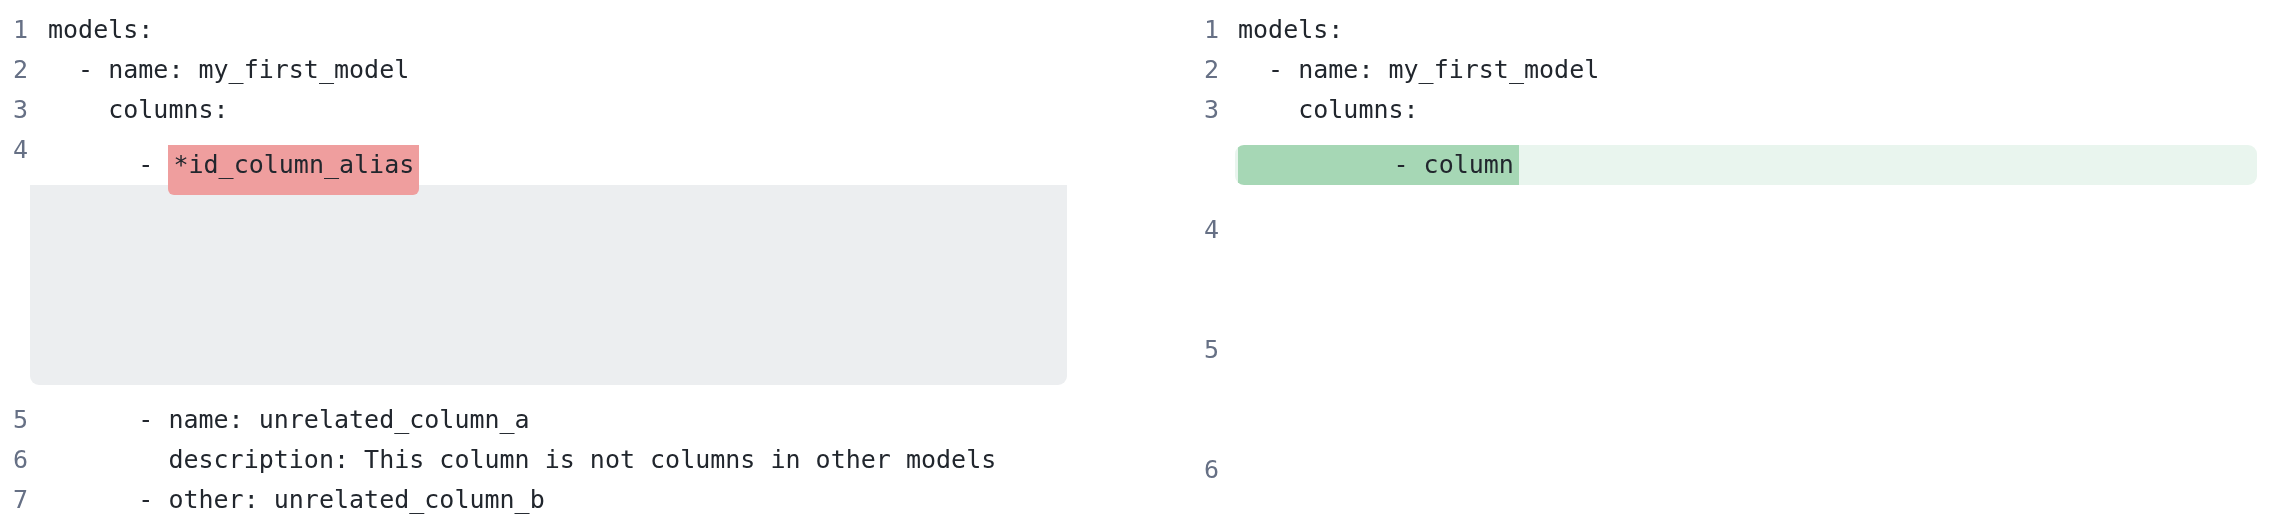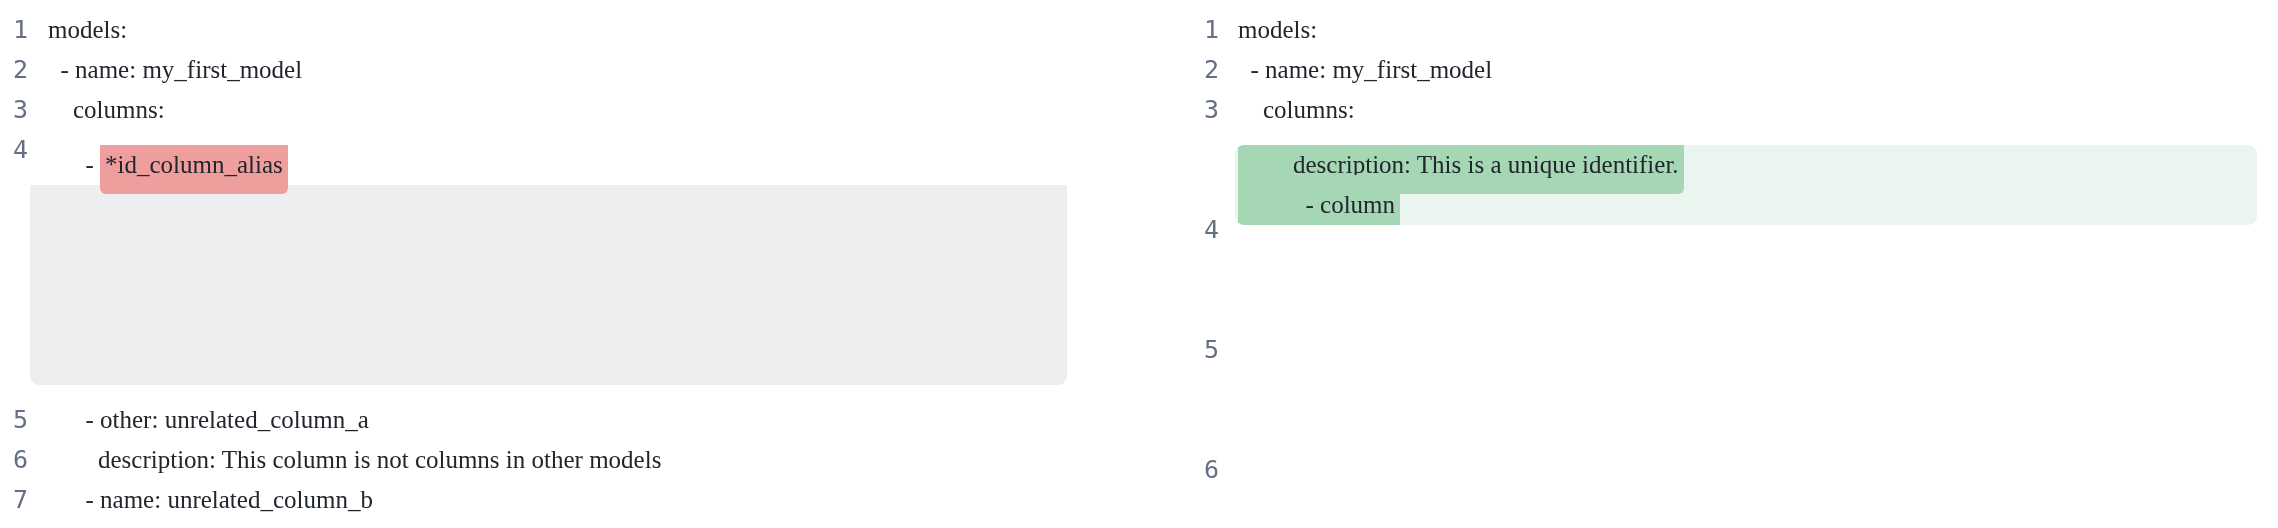--- a/index.html
+++ b/index.html
@@ -29,21 +29,20 @@
     flex: none;
     text-align: right;
     color: var(--line-number-color, #667085);
     line-height: 40px;
     white-space: pre;
   }
   .code {
     flex: 1;
     white-space: pre;
     line-height: 40px;
-    font-family: Liberation Serif, serif;
   }
   .pre-text { white-space: pre; }
 
   
   .pane-left .gutter { width: 30px; padding-right: 2px; }
   .pane-left .code   { padding-left: 18px; }
   .pane-left .hl-block { margin-right: 72px; }
 
   
   .pane-right .gutter { width: 96px; padding-right: 16px; }
@@ -105,29 +104,29 @@
           <div class="row removed-row-bg">
             <span class="code"><span class="pre-text">      - </span><span class="tok tok-removed">*id_column_alias</span></span>
           </div>
           <div class="filler"></div>
         </div>
       </div>
     </div>
 
     <div class="row">
       <span class="gutter">5</span>
-      <span class="code">      - other: unrelated_column_a</span>
+      <span class="code">      - name: unrelated_column_a</span>
     </div>
     <div class="row">
       <span class="gutter">6</span>
       <span class="code">        description: This column is not columns in other models</span>
     </div>
     <div class="row">
       <span class="gutter">7</span>
-      <span class="code">      - name: unrelated_column_b</span>
+      <span class="code">      - other: unrelated_column_b</span>
     </div>
   </div>
 
   <div class="pane pane-right">
 
     <div class="row">
       <span class="gutter">1</span>
       <span class="code">models:</span>
     </div>
     <div class="row">
@@ -144,23 +143,20 @@
         <div class="row" style="display:block">4</div>
         <div class="row" style="display:block">5</div>
         <div class="row" style="display:block">6</div>
         
         
         
       </div>
       <div class="code-wrap">
         <div class="hl-block block-right">
           <div class="row">
-            <span class="code"><span class="tok tok-added">        description: This is a unique identifier.</span></span>
-          </div>
-          <div class="row">
             <span class="code"><span class="tok tok-added">          - column</span></span>
           </div>
         </div>
       </div>
     </div>
 
   </div>
 </div>
 
 </body></html>

